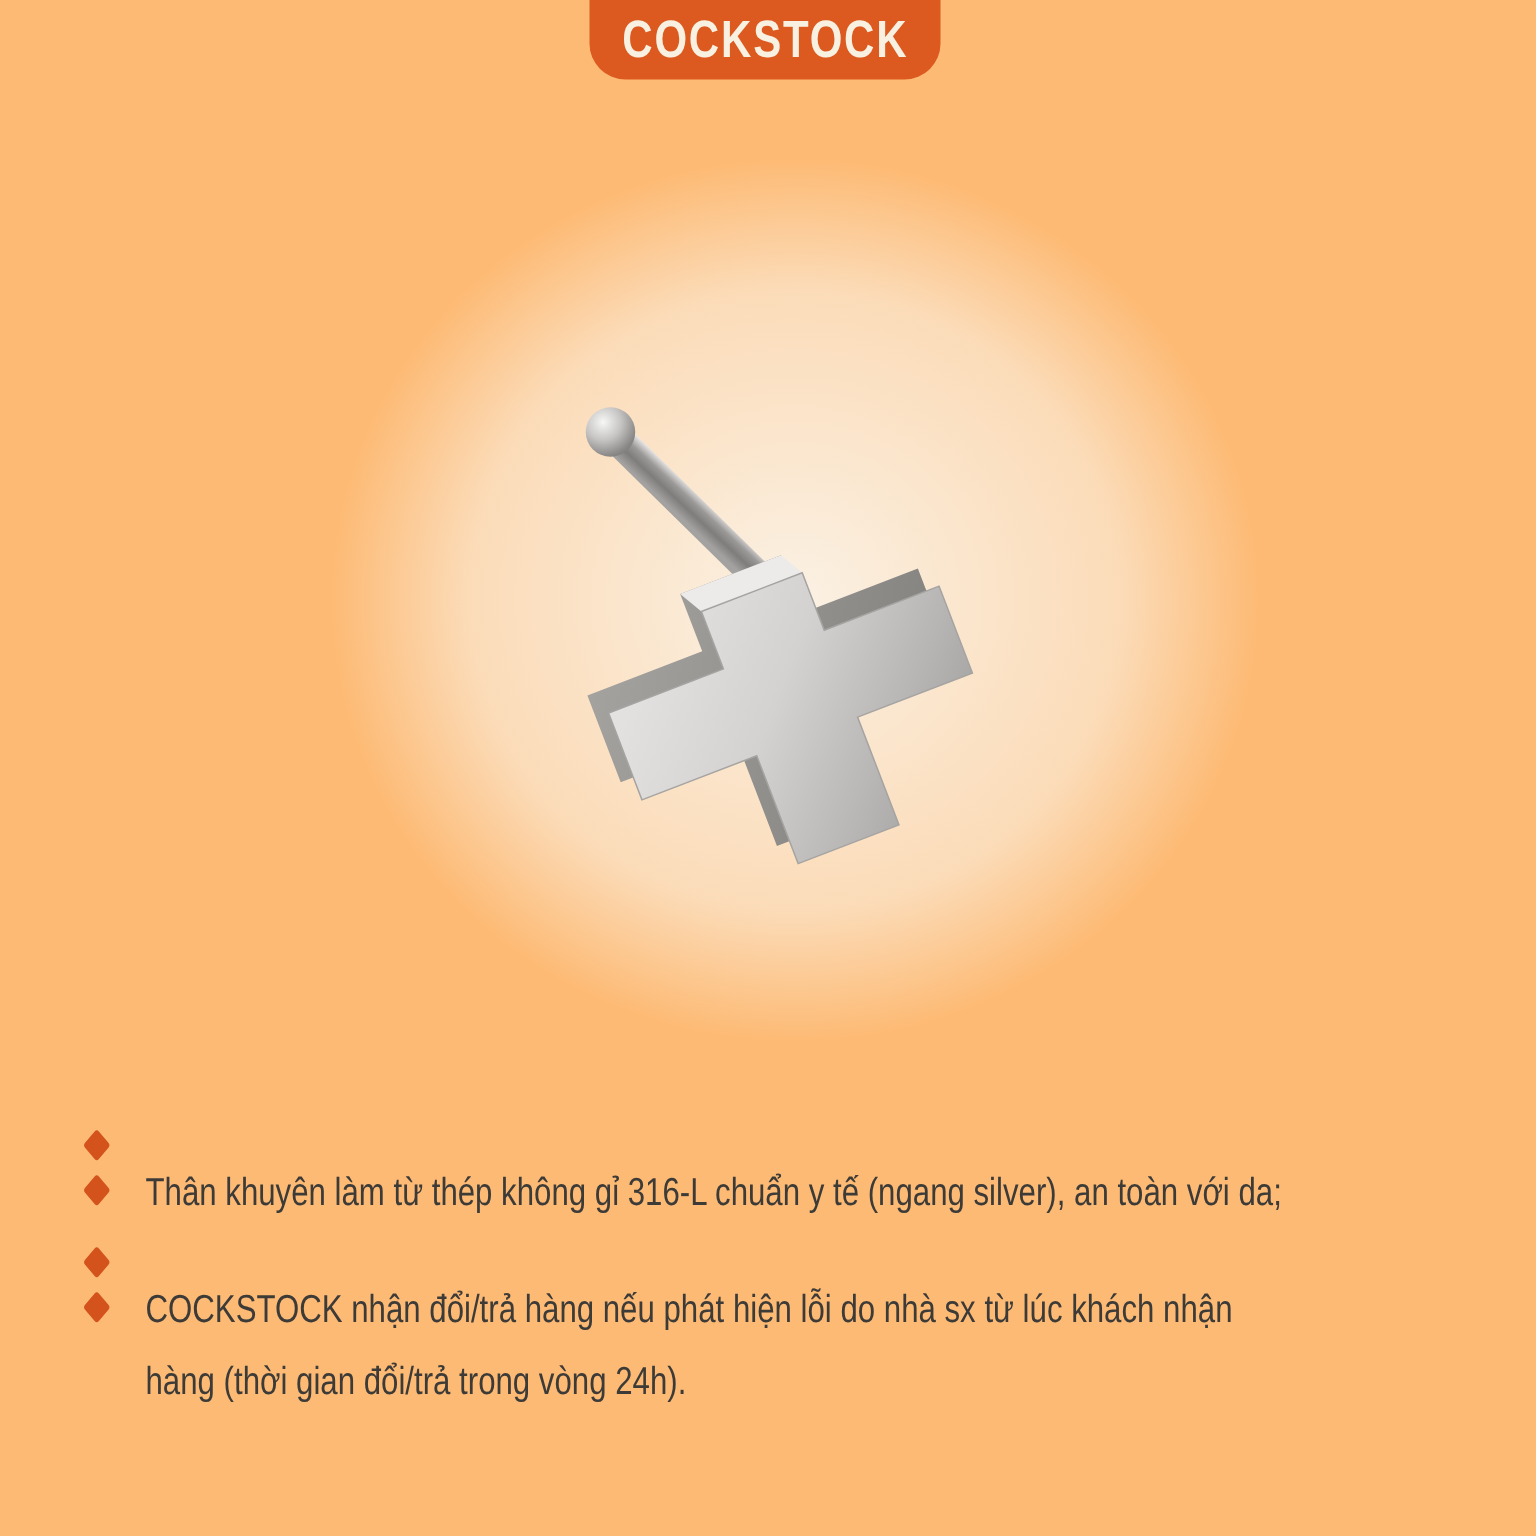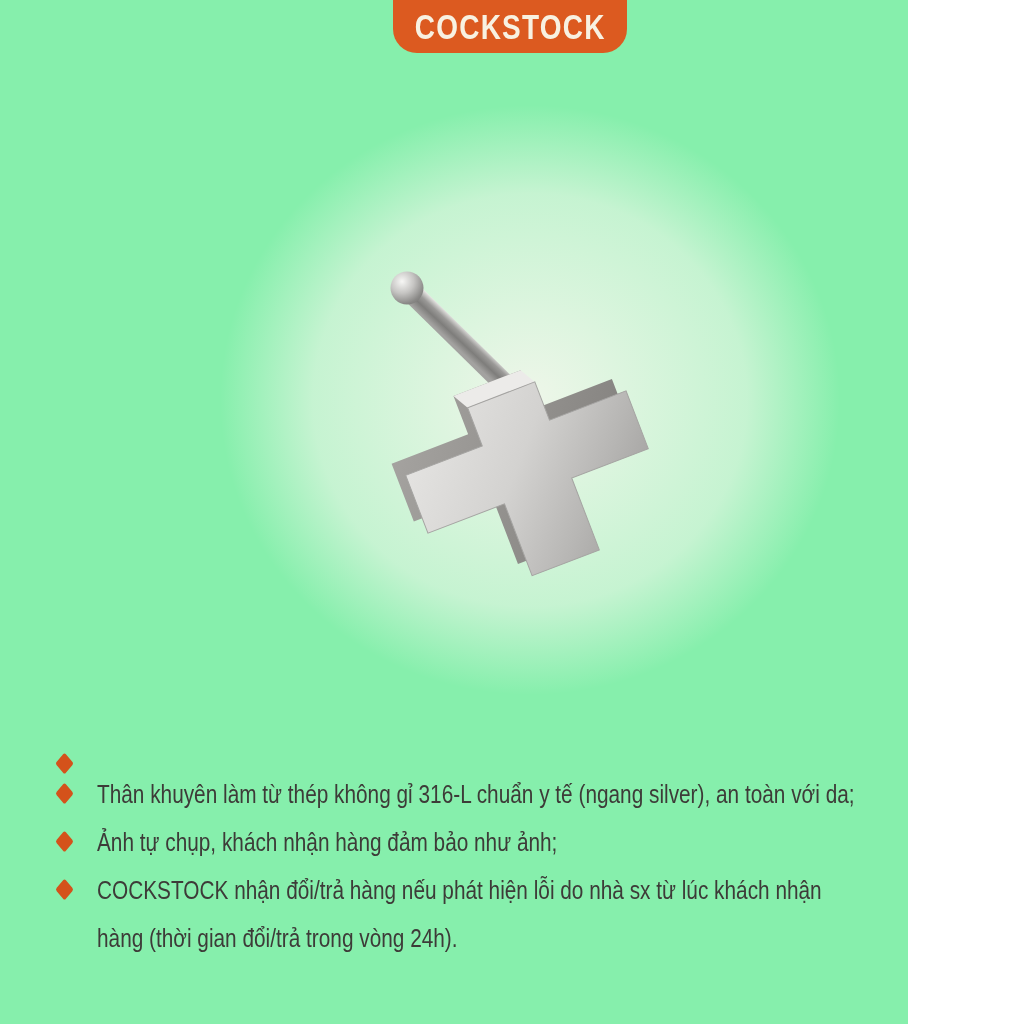--- a/index.html
+++ b/index.html
@@ -3,22 +3,22 @@
 <meta charset="utf-8">
 <style>
   html, body { margin: 0; padding: 0; }
   body {
     width: 1024px; height: 1024px;
     font-family: "Liberation Sans", sans-serif;
     overflow: hidden;
   }
   .page {
     position: relative;
-    width: 908px; height: 1024px;
-    background: #86efac;
+    width: 1024px; height: 1024px;
+    background: #fdba74;
   }
 
   
   .banner {
     position: absolute;
     left: 393px; top: 0;
     width: 234px; height: 53px;
     background: #DC5A20;
     border-radius: 0 0 24px 24px;
     display: flex; align-items: center; justify-content: center;
@@ -136,23 +136,20 @@
       <span class="diamond"></span>
     </li>
     <li>
       <span class="diamond"></span>
       <div class="lines">
         <div class="line">Thân khuyên làm từ thép không gỉ 316-L chuẩn y tế (ngang silver), an toàn với da;</div>
       </div>
     </li>
     <li>
       <span class="diamond"></span>
-      <div class="lines">
-        <div class="line">Ảnh tự chụp, khách nhận hàng đảm bảo như ảnh;</div>
-      </div>
     </li>
     <li>
       <span class="diamond"></span>
       <div class="lines">
         <div class="line">COCKSTOCK nhận đổi/trả hàng nếu phát hiện lỗi do nhà sx từ lúc khách nhận</div>
         <div class="line">hàng (thời gian đổi/trả trong vòng 24h).</div>
       </div>
     </li>
   </ul>
 

